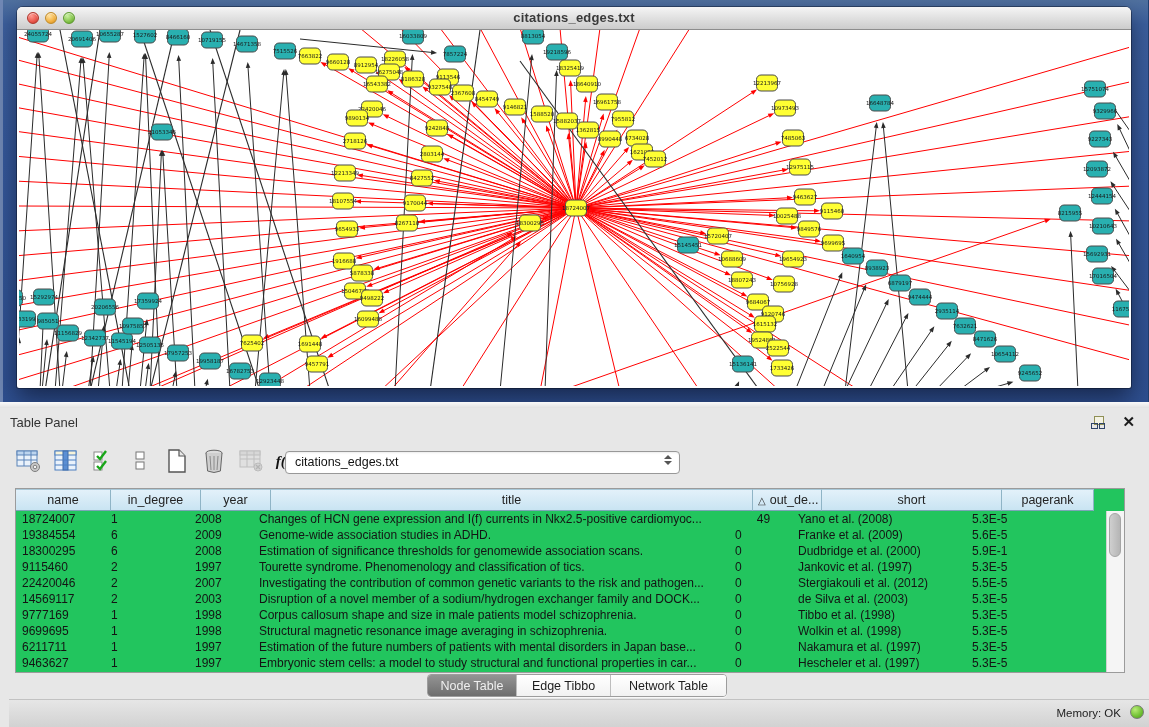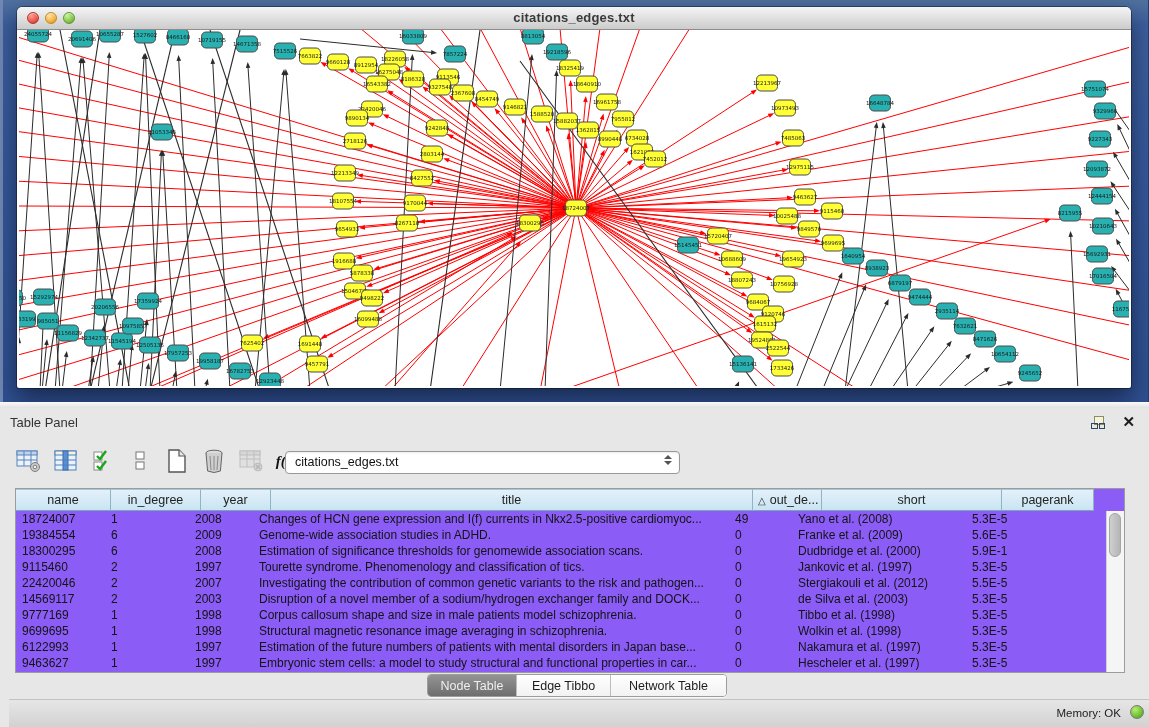--- a/index.html
+++ b/index.html
@@ -49,21 +49,21 @@
   #fx-btn{font-family:"Liberation Serif",serif;font-style:italic;font-weight:bold;font-size:15px;color:#111;width:26px;}
   #net-dropdown{position:absolute;left:285px;top:8px;width:393px;height:21px;background:#fff;
     border:1px solid #989898;border-radius:4px;box-shadow:inset 0 1px 2px rgba(0,0,0,.08);}
   #net-dropdown .val{position:absolute;left:9px;top:3px;font-size:12.5px;color:#111;}
   #net-dropdown .arrows{position:absolute;right:7px;top:3px;display:flex;flex-direction:column;gap:2px;align-items:center;}
   #net-dropdown .arrows i{display:block;width:0;height:0;border-left:4px solid transparent;border-right:4px solid transparent;}
   #net-dropdown .arrows .up{border-bottom:4px solid #555;}
   #net-dropdown .arrows .dn{border-top:4px solid #555;}
 
   
-  #tbl{position:absolute;left:15px;top:80px;width:1108px;height:183px;background:#8b5cf6;
+  #tbl{position:absolute;left:15px;top:80px;width:1108px;height:183px;background:#22c55e;
     border:1px solid #9b9b9b;}
   #tbl-head{position:absolute;left:0;top:0;height:22px;display:flex;}
   .hcell{box-sizing:border-box;height:22px;background:linear-gradient(#e3f1fa,#c9e4f2);
     border-right:1px solid #8fb4c6;border-bottom:1px solid #7da4b8;border-top:1px solid #a8c8d8;
     font-size:12.5px;color:#222;display:flex;align-items:center;justify-content:center;overflow:hidden;white-space:nowrap;}
   .hcell.sorted{justify-content:flex-start;padding-left:5px;gap:4px;}
   .sort-tri{font-size:10px;color:#333;}
   #tbl-body{position:absolute;left:0;top:22px;right:18px;bottom:0;overflow:hidden;}
   .trow{display:flex;height:16px;align-items:center;}
   .tcell{box-sizing:border-box;padding-left:6px;font-size:12px;color:#141414;
@@ -974,21 +974,21 @@
           <div class="hcell" style="width: 92px;">
             <span>pagerank</span>
           </div>
         </div>
       <div id="tbl-body">
           <div class="trow">
             <div class="tcell" style="width: 89px;">18724007</div>
             <div class="tcell" style="width: 84px;">1</div>
             <div class="tcell" style="width: 64px;">2008</div>
             <div class="tcell" style="width: 476px;">Changes of HCN gene expression and I(f) currents in Nkx2.5-positive cardiomyoc...</div>
-            <div class="tcell" style="width: 63px;">49</div>
+            <div class="tcell" style="width: 63px; text-align: center;">49</div>
             <div class="tcell" style="width: 174px;">Yano et al. (2008)</div>
             <div class="tcell" style="width: 86px;">5.3E-5</div>
           </div>
           <div class="trow">
             <div class="tcell" style="width: 89px;">19384554</div>
             <div class="tcell" style="width: 84px;">6</div>
             <div class="tcell" style="width: 64px;">2009</div>
             <div class="tcell" style="width: 476px;">Genome-wide association studies in ADHD.</div>
             <div class="tcell" style="width: 63px;">0</div>
             <div class="tcell" style="width: 174px;">Franke et al. (2009)</div>
@@ -1042,21 +1042,21 @@
           <div class="trow">
             <div class="tcell" style="width: 89px;">9699695</div>
             <div class="tcell" style="width: 84px;">1</div>
             <div class="tcell" style="width: 64px;">1998</div>
             <div class="tcell" style="width: 476px;">Structural magnetic resonance image averaging in schizophrenia.</div>
             <div class="tcell" style="width: 63px;">0</div>
             <div class="tcell" style="width: 174px;">Wolkin et al. (1998)</div>
             <div class="tcell" style="width: 86px;">5.3E-5</div>
           </div>
           <div class="trow">
-            <div class="tcell" style="width: 89px;">6122993</div>
+            <div class="tcell" style="width: 89px;">6211711</div>
             <div class="tcell" style="width: 84px;">1</div>
             <div class="tcell" style="width: 64px;">1997</div>
             <div class="tcell" style="width: 476px;">Estimation of the future numbers of patients with mental disorders in Japan base...</div>
             <div class="tcell" style="width: 63px;">0</div>
             <div class="tcell" style="width: 174px;">Nakamura et al. (1997)</div>
             <div class="tcell" style="width: 86px;">5.3E-5</div>
           </div>
           <div class="trow">
             <div class="tcell" style="width: 89px;">9463627</div>
             <div class="tcell" style="width: 84px;">1</div>

